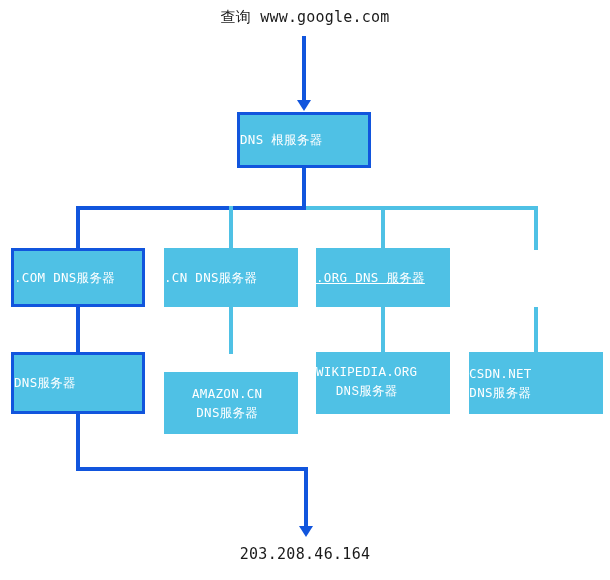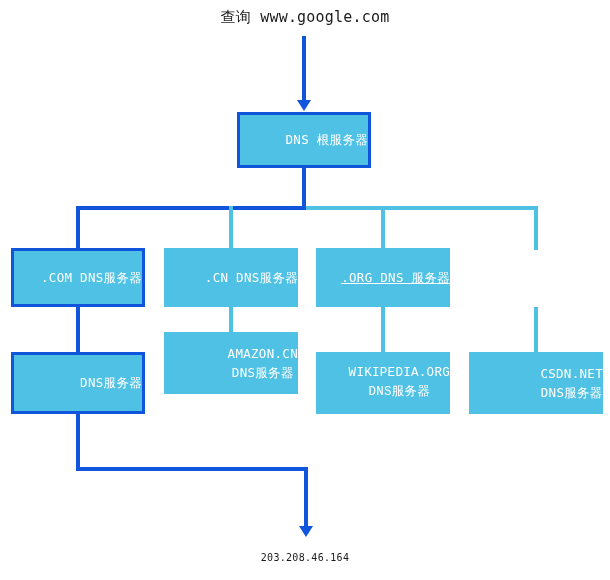--- a/index.html
+++ b/index.html
@@ -31,35 +31,34 @@
     color: #1a1a1a;
     letter-spacing: 0.2px;
     white-space: pre;
   }
   .result-label {
     position: absolute;
     left: 0;
     top: 545px;
     width: 610px;
     text-align: center;
-    font-size: 10px;
+    font-size: 15px;
     color: #1a1a1a;
     letter-spacing: 0.3px;
-    margin-top: 7px;
   }
 
   
   .node {
     position: absolute;
     box-sizing: border-box;
     background: #4fc1e5;
     color: #ffffff;
     display: flex;
     align-items: center;
-    justify-content: flex-end;
+    justify-content: flex-start;
     text-align: center;
     font-size: 12.5px;
     line-height: 1.55;
     letter-spacing: 0.3px;
     border: 0 solid transparent;
   }
   .node.highlight {
     border: 3px solid #1155dd;
   }
   .node .label-line {
@@ -122,21 +121,21 @@
   <div class="seg dark" style="left:76px; top:307px; width:4px; height:47px;"></div>
   <div class="seg" style="left:229px; top:307px; width:4px; height:47px;"></div>
   <div class="seg" style="left:381px; top:307px; width:4px; height:47px;"></div>
   <div class="seg" style="left:534px; top:307px; width:4px; height:47px;"></div>
 
   <div class="node highlight" style="left:11px; top:352px; width:134px; height:62px;">
     <div>
       <span class="label-line">DNS服务器</span>
     </div>
   </div>
-  <div class="node" style="left:164px; top:332px; width:134px; height:62px;">
+  <div class="node" style="left:164px; top:372px; width:134px; height:62px;padding-left:28px;">
     <div>
       <span class="label-line">AMAZON.CN</span>
       <span class="label-line">DNS服务器</span>
     </div>
   </div>
   <div class="node" style="left:316px; top:352px; width:134px; height:62px;font-family:Liberation Mono, monospace;">
     <div>
       <span class="label-line">WIKIPEDIA.ORG</span>
       <span class="label-line">DNS服务器</span>
     </div>

